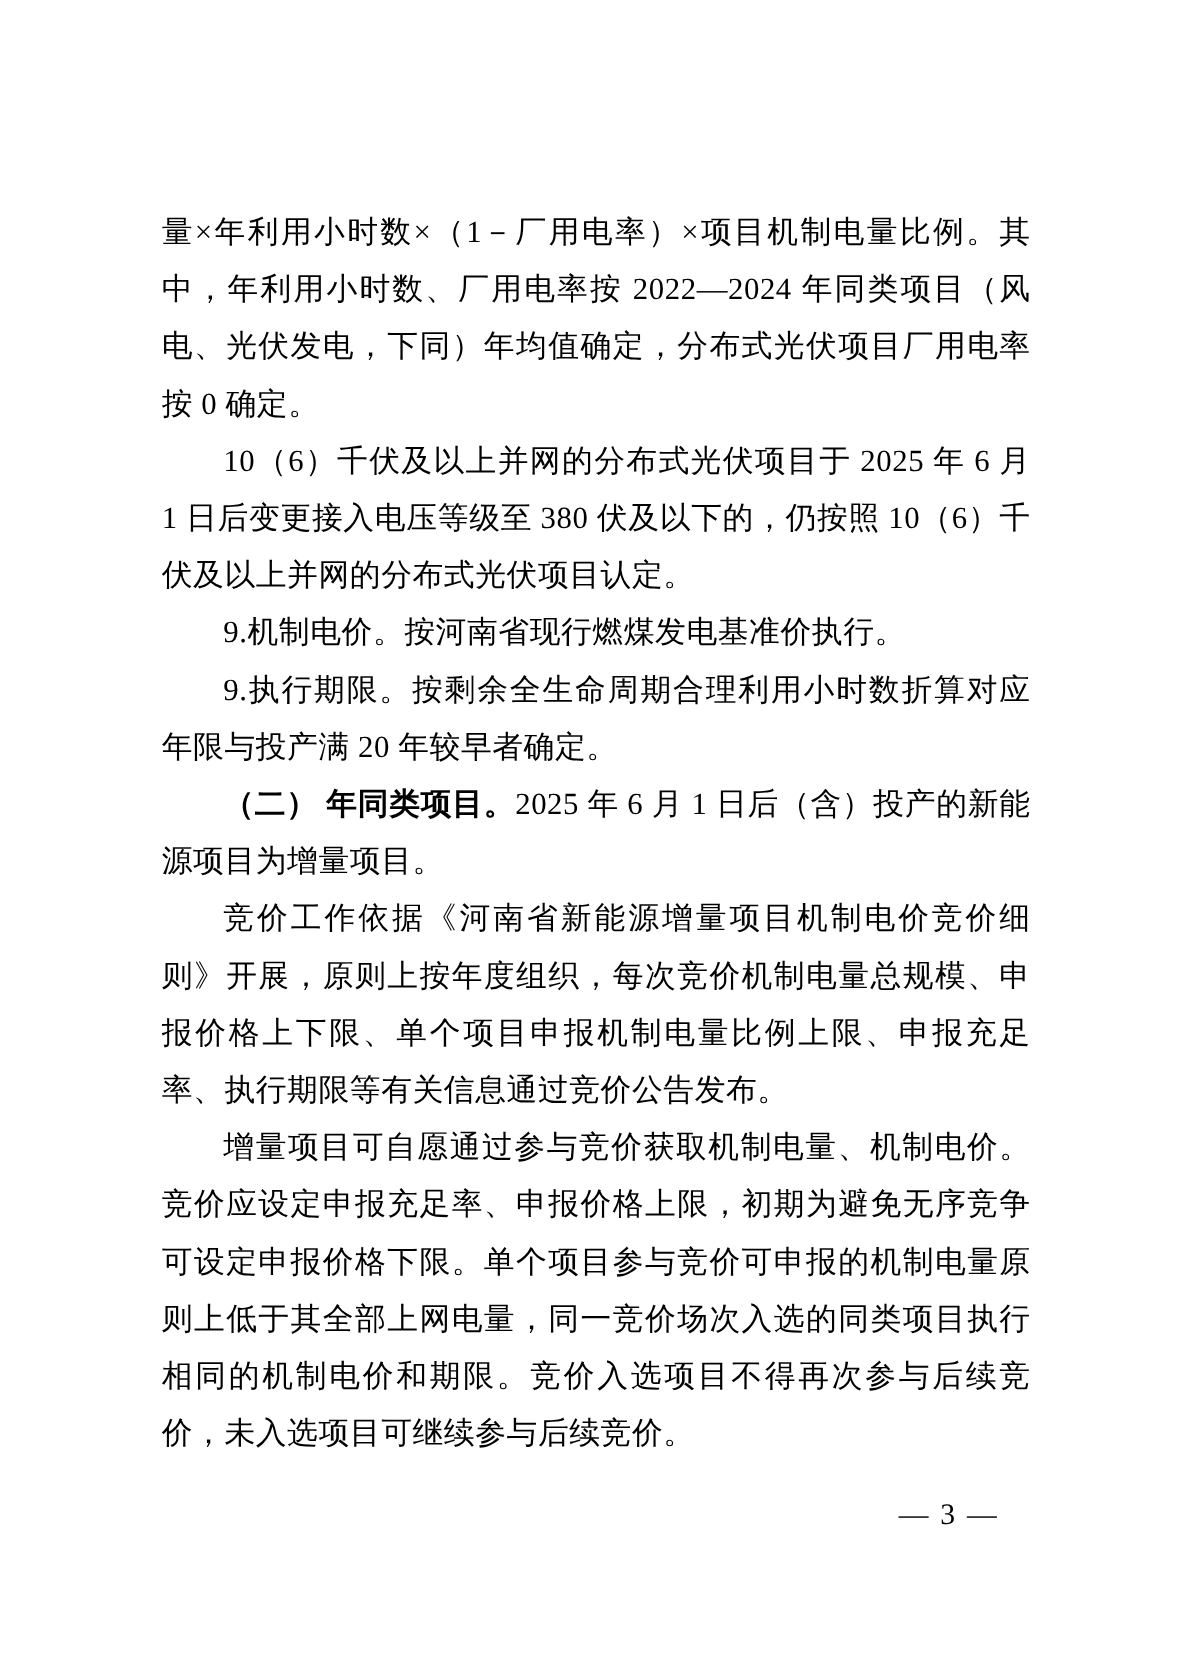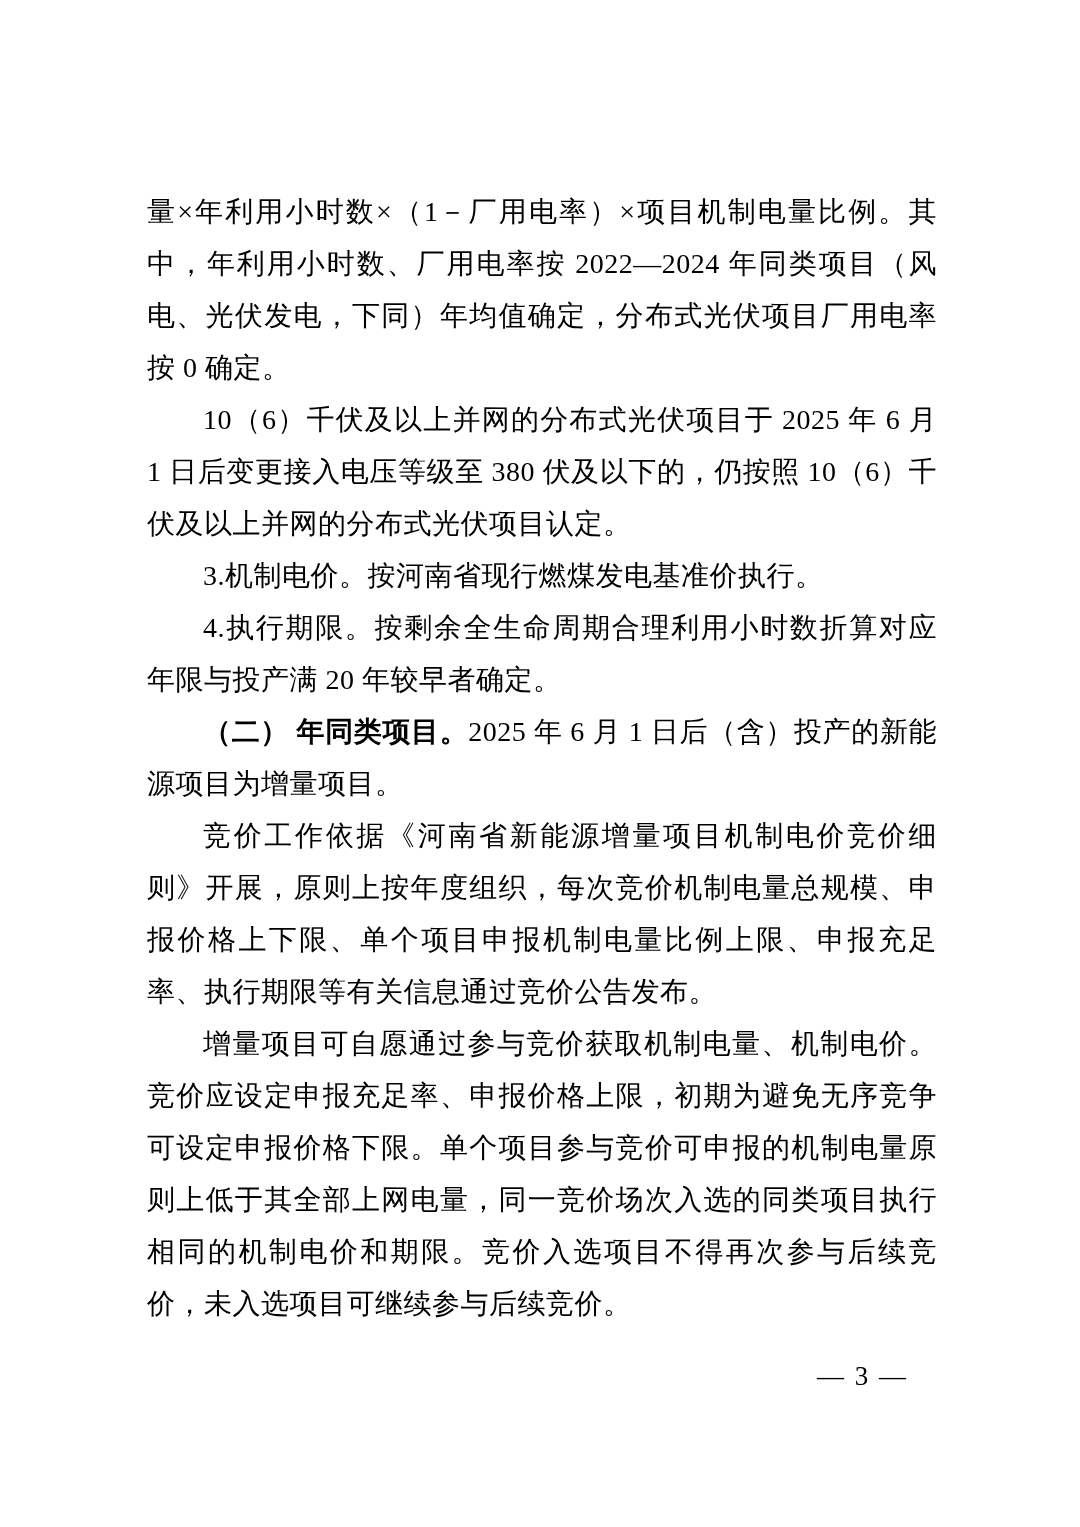--- a/index.html
+++ b/index.html
@@ -54,20 +54,20 @@
     white-space: nowrap;
   }
 </style>
 </head>
 <body>
 
 <div class="page">
   <main class="doc-body">
       <p class="para">量×年利用小时数×（1－厂用电率）×项目机制电量比例。其中，年利用小时数、厂用电率按 2022—2024 年同类项目（风电、光伏发电，下同）年均值确定，分布式光伏项目厂用电率按 0 确定。</p>
       <p class="para indent">10（6）千伏及以上并网的分布式光伏项目于 2025 年 6 月 1 日后变更接入电压等级至 380 伏及以下的，仍按照 10（6）千伏及以上并网的分布式光伏项目认定。</p>
-      <p class="para indent">3.机制电价。按河南省现行燃煤发电基准价执行。</p>
-      <p class="para indent">4.执行期限。按剩余全生命周期合理利用小时数折算对应年限与投产满 20 年较早者确定。</p>
+      <p class="para indent">9.机制电价。按河南省现行燃煤发电基准价执行。</p>
+      <p class="para indent">9.执行期限。按剩余全生命周期合理利用小时数折算对应年限与投产满 20 年较早者确定。</p>
       <p class="para indent"><span class="lead-bold">（二） 年同类项目。</span>2025 年 6 月 1 日后（含）投产的新能源项目为增量项目。</p>
       <p class="para indent">竞价工作依据《河南省新能源增量项目机制电价竞价细则》开展，原则上按年度组织，每次竞价机制电量总规模、申报价格上下限、单个项目申报机制电量比例上限、申报充足率、执行期限等有关信息通过竞价公告发布。</p>
       <p class="para indent">增量项目可自愿通过参与竞价获取机制电量、机制电价。竞价应设定申报充足率、申报价格上限，初期为避免无序竞争可设定申报价格下限。单个项目参与竞价可申报的机制电量原则上低于其全部上网电量，同一竞价场次入选的同类项目执行相同的机制电价和期限。竞价入选项目不得再次参与后续竞价，未入选项目可继续参与后续竞价。</p>
     </main>
   <div class="page-number">— 3 —</div>
 </div>
 
 </body></html>

